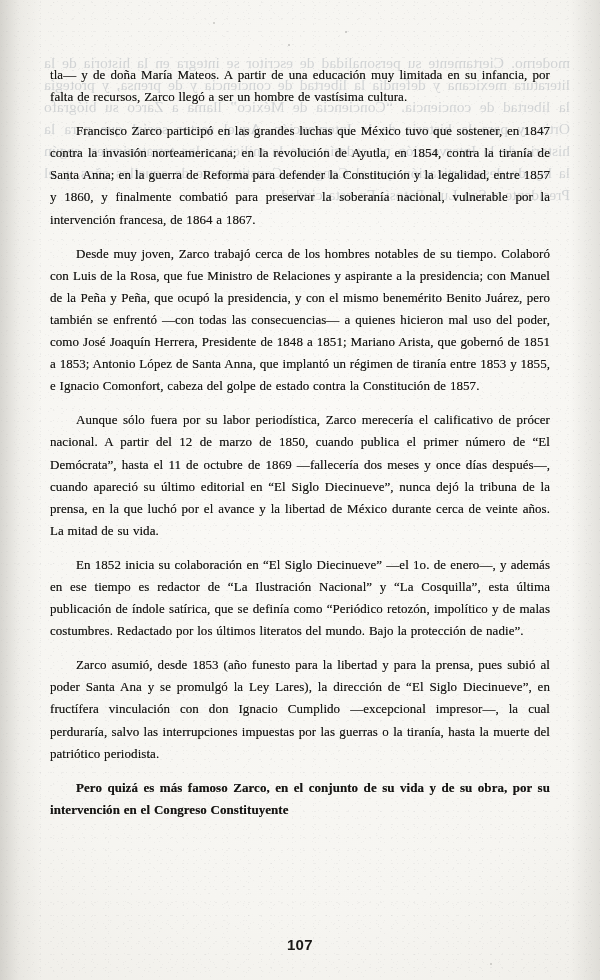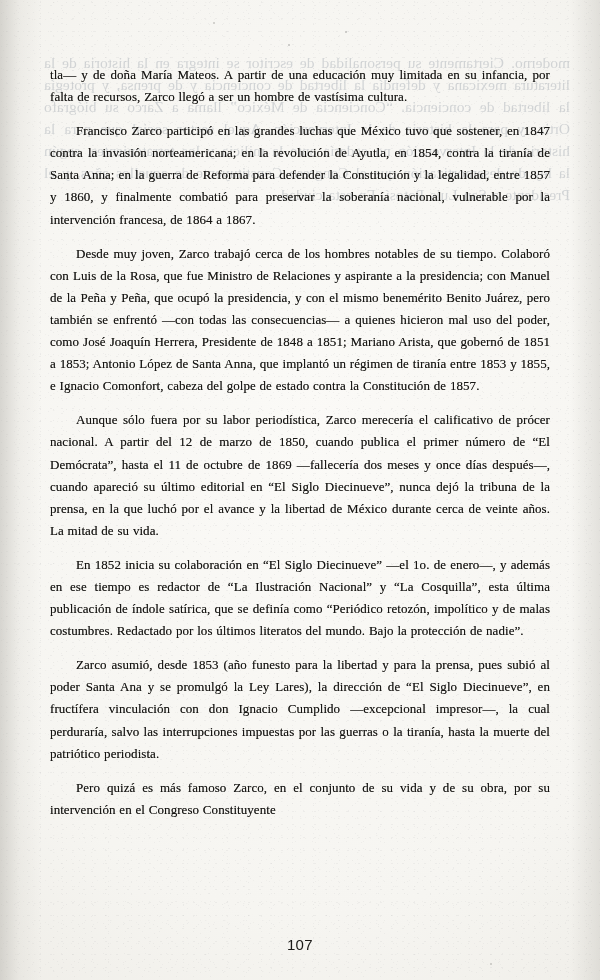--- a/index.html
+++ b/index.html
@@ -103,32 +103,33 @@
     word-spacing: .5px;
     letter-spacing: .05px;
     
     text-shadow: 0 0 .45px rgba(22,21,19,.55);
   }
   .para.first {
     text-indent: 0;
   }
   .para:last-of-type {
     text-align: justify;
+    font-weight: bold;
   }
 
   
   .folio {
     position: absolute;
     left: 0;
     right: 0;
     top: 936px;
     text-align: center;
     font-family: "Liberation Sans", "DejaVu Sans", sans-serif;
     font-size: 15px;
-    font-weight: normal;
+    font-weight: bold;
     letter-spacing: .4px;
     color: #1a1916;
   }
 
   
   .speck {
     position: absolute;
     background: rgba(110,108,104,.35);
     border-radius: 50%;
   }

